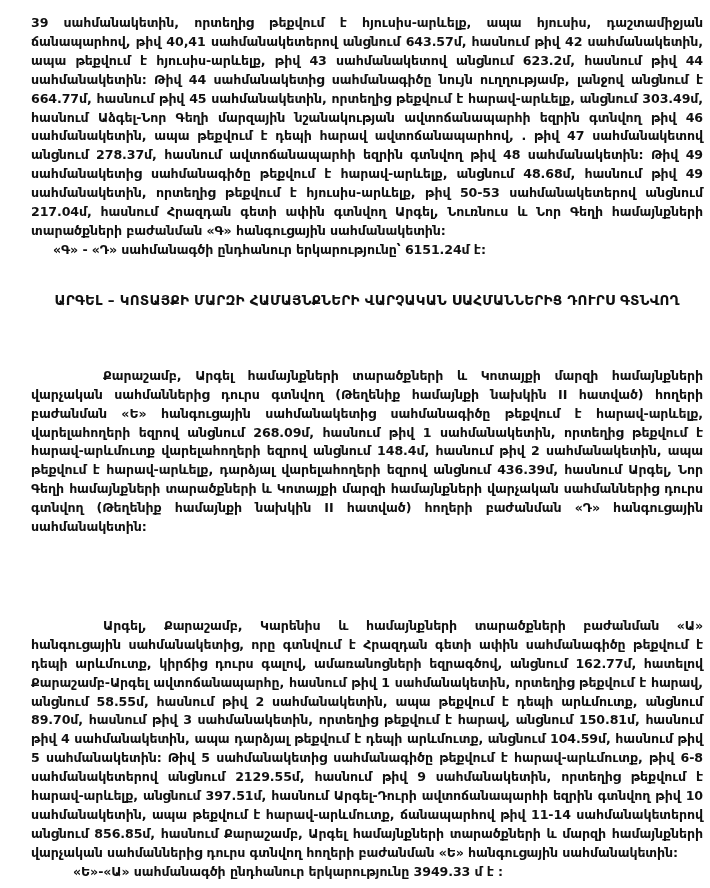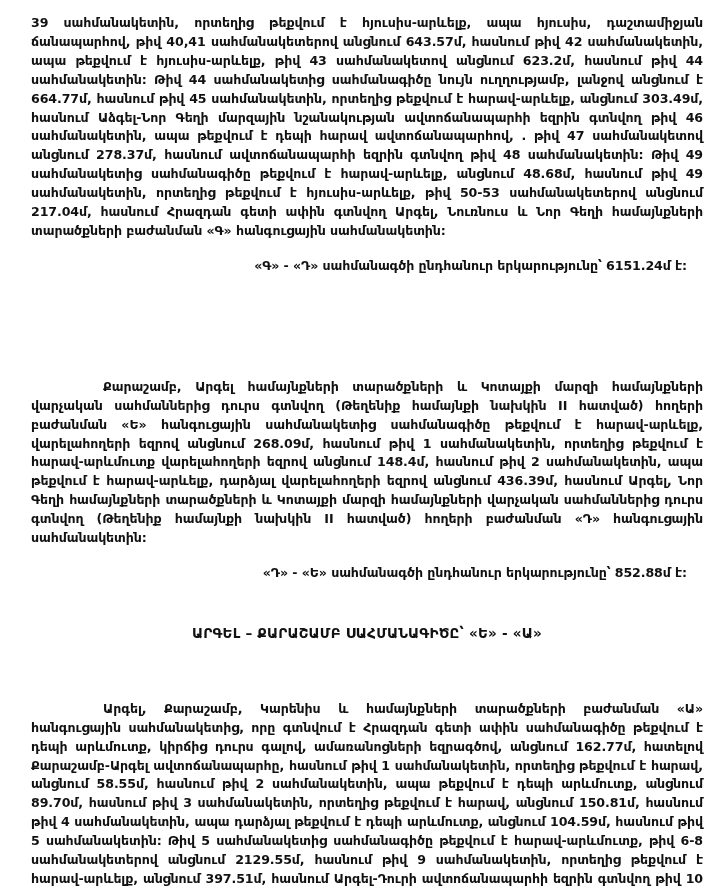--- a/index.html
+++ b/index.html
@@ -29,23 +29,23 @@
     text-align: justify;
     text-align-last: left;
     margin: 0;
     text-indent: 0;
   }
   .para.indent {
     text-indent: 72px;
     margin-top: 38px;
   }
   .total {
-    margin: 16px;
+    margin: 0;
     padding-left: 22px;
-    text-align: right;
+    text-align: left;
   }
   .total.wide {
     padding-left: 42px;
   }
   .heading {
     text-align: center;
     margin: 0;
     font-size: 13.6px;
     line-height: 21px;
     letter-spacing: 0.2px;
@@ -57,27 +57,27 @@
 </head>
 <body>
 
 <div class="page">
 
   <p class="para">39 սահմանակետին, որտեղից թեքվում է հյուսիս-արևելք, ապա հյուսիս, դաշտամիջյան ճանապարհով, թիվ 40,41 սահմանակետերով անցնում 643.57մ, հասնում թիվ 42 սահմանակետին, ապա թեքվում է հյուսիս-արևելք, թիվ 43 սահմանակետով անցնում 623.2մ, հասնում թիվ 44 սահմանակետին: Թիվ 44 սահմանակետից սահմանագիծը նույն ուղղությամբ, լանջով անցնում է 664.77մ, հասնում թիվ 45 սահմանակետին, որտեղից թեքվում է հարավ-արևելք, անցնում 303.49մ, հասնում Աձգել-Նոր Գեղի մարզային նշանակության ավտոճանապարհի եզրին գտնվող թիվ 46 սահմանակետին, ապա թեքվում է դեպի հարավ ավտոճանապարհով, . թիվ 47 սահմանակետով անցնում 278.37մ, հասնում ավտոճանապարհի եզրին գտնվող թիվ 48 սահմանակետին: Թիվ 49 սահմանակետից սահմանագիծը թեքվում է հարավ-արևելք, անցնում 48.68մ, հասնում թիվ 49 սահմանակետին, որտեղից թեքվում է հյուսիս-արևելք, թիվ 50-53 սահմանակետերով անցնում 217.04մ, հասնում Հրազդան գետի ափին գտնվող Արգել, Նուռնուս և Նոր Գեղի համայնքների տարածքների բաժանման «Գ» հանգուցային սահմանակետին:</p>
   <p class="total">«Գ» - «Դ» սահմանագծի ընդհանուր երկարությունը՝ 6151.24մ է:</p>
 
   <div class="gap-l"></div>
 
+  <p class="heading">ԱՐԳԵԼ – ԿՈՏԱՅՔԻ ՄԱՐԶԻ ՀԱՄԱՅՆՔՆԵՐԻ ՎԱՐՉԱԿԱՆ ՍԱՀՄԱՆՆԵՐԻՑ ԴՈՒՐՍ ԳՏՆՎՈՂ</p>
 
   <div class="gap-s"></div>
 
   <p class="para indent">Քարաշամբ, Արգել համայնքների տարածքների և Կոտայքի մարզի համայնքների վարչական սահմաններից դուրս գտնվող (Թեղենիք համայնքի նախկին II հատված) հողերի բաժանման «Ե» հանգուցային սահմանակետից սահմանագիծը թեքվում է հարավ-արևելք, վարելահողերի եզրով անցնում 268.09մ, հասնում թիվ 1 սահմանակետին, որտեղից թեքվում է հարավ-արևմուտք վարելահողերի եզրով անցնում 148.4մ, հասնում թիվ 2 սահմանակետին, ապա թեքվում է հարավ-արևելք, դարձյալ վարելահողերի եզրով անցնում 436.39մ, հասնում Արգել, Նոր Գեղի համայնքների տարածքների և Կոտայքի մարզի համայնքների վարչական սահմաններից դուրս գտնվող (Թեղենիք համայնքի նախկին II հատված) հողերի բաժանման «Դ» հանգուցային սահմանակետին:</p>
-  <p class="total">«Դ» - «Ե» սահմանագծի ընդհանուր երկարությունը՝ 852.88մ է:</p>
 
   <div class="gap-m"></div>
 
-  <p class="heading">ԱՐԳԵԼ – ՔԱՐԱՇԱՄԲ ՍԱՀՄԱՆԱԳԻԾԸ՝ «Ե» - «Ա»</p>
 
   <div class="gap-s"></div>
 
   <p class="para indent">Արգել, Քարաշամբ, Կարենիս և համայնքների տարածքների բաժանման «Ա» հանգուցային սահմանակետից, որը գտնվում է Հրազդան գետի ափին սահմանագիծը թեքվում է դեպի արևմուտք, կիրճից դուրս գալով, ամառանոցների եզրագծով, անցնում 162.77մ, հատելով Քարաշամբ-Արգել ավտոճանապարհը, հասնում թիվ 1 սահմանակետին, որտեղից թեքվում է հարավ, անցնում 58.55մ, հասնում թիվ 2 սահմանակետին, ապա թեքվում է դեպի արևմուտք, անցնում 89.70մ, հասնում թիվ 3 սահմանակետին, որտեղից թեքվում է հարավ, անցնում 150.81մ, հասնում թիվ 4 սահմանակետին, ապա դարձյալ թեքվում է դեպի արևմուտք, անցնում 104.59մ, հասնում թիվ 5 սահմանակետին: Թիվ 5 սահմանակետից սահմանագիծը թեքվում է հարավ-արևմուտք, թիվ 6-8 սահմանակետերով անցնում 2129.55մ, հասնում թիվ 9 սահմանակետին, որտեղից թեքվում է հարավ-արևելք, անցնում 397.51մ, հասնում Արգել-Դուրի ավտոճանապարհի եզրին գտնվող թիվ 10 սահմանակետին, ապա թեքվում է հարավ-արևմուտք, ճանապարհով թիվ 11-14 սահմանակետերով անցնում 856.85մ, հասնում Քարաշամբ, Արգել համայնքների տարածքների և մարզի համայնքների վարչական սահմաններից դուրս գտնվող հողերի բաժանման «Ե» հանգուցային սահմանակետին:</p>
+  <p class="total wide">«Ե»-«Ա» սահմանագծի ընդհանուր երկարությունը 3949.33 մ է :</p>
 
 </div>
 
 </body></html>

